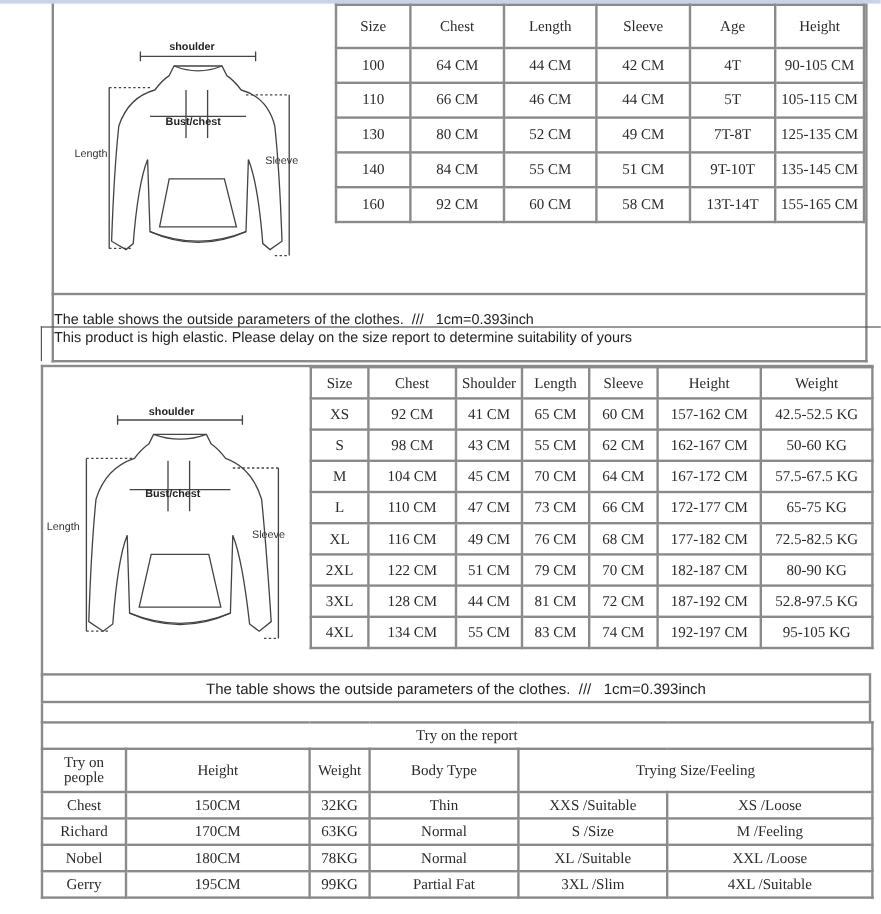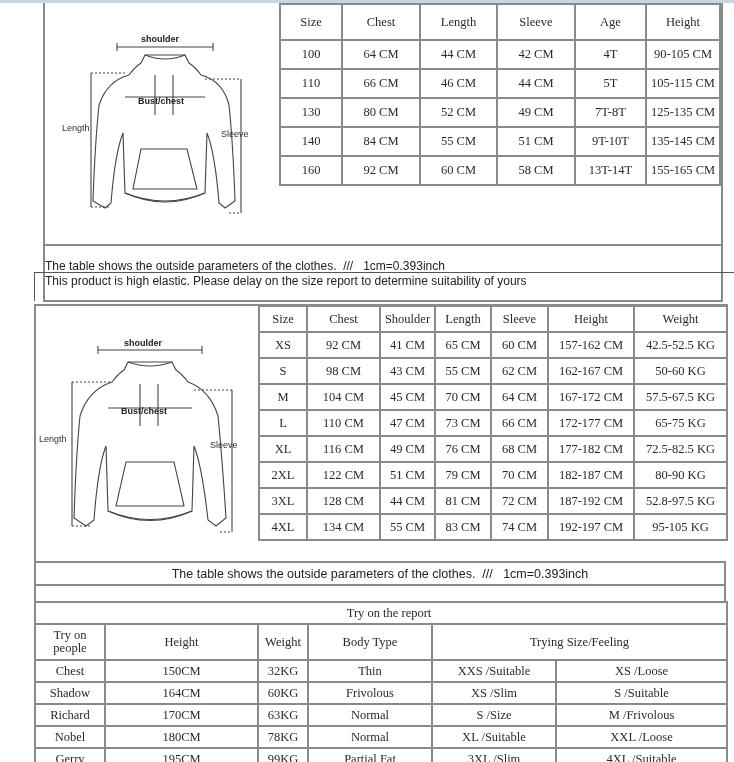--- a/index.html
+++ b/index.html
@@ -291,34 +291,26 @@
   </tr>
   <tr>
         <td>Chest</td>
         <td>150CM</td>
         <td>32KG</td>
         <td>Thin</td>
         <td>XXS /Suitable</td>
         <td>XS /Loose</td>
       </tr>
   <tr>
-        <td>Shadow</td>
-        <td>164CM</td>
-        <td>60KG</td>
-        <td>Frivolous</td>
-        <td>XS /Slim</td>
-        <td>S /Suitable</td>
-      </tr>
-  <tr>
         <td>Richard</td>
         <td>170CM</td>
         <td>63KG</td>
         <td>Normal</td>
         <td>S /Size</td>
-        <td>M /Frivolous</td>
+        <td>M /Feeling</td>
       </tr>
   <tr>
         <td>Nobel</td>
         <td>180CM</td>
         <td>78KG</td>
         <td>Normal</td>
         <td>XL /Suitable</td>
         <td>XXL /Loose</td>
       </tr>
   <tr>

